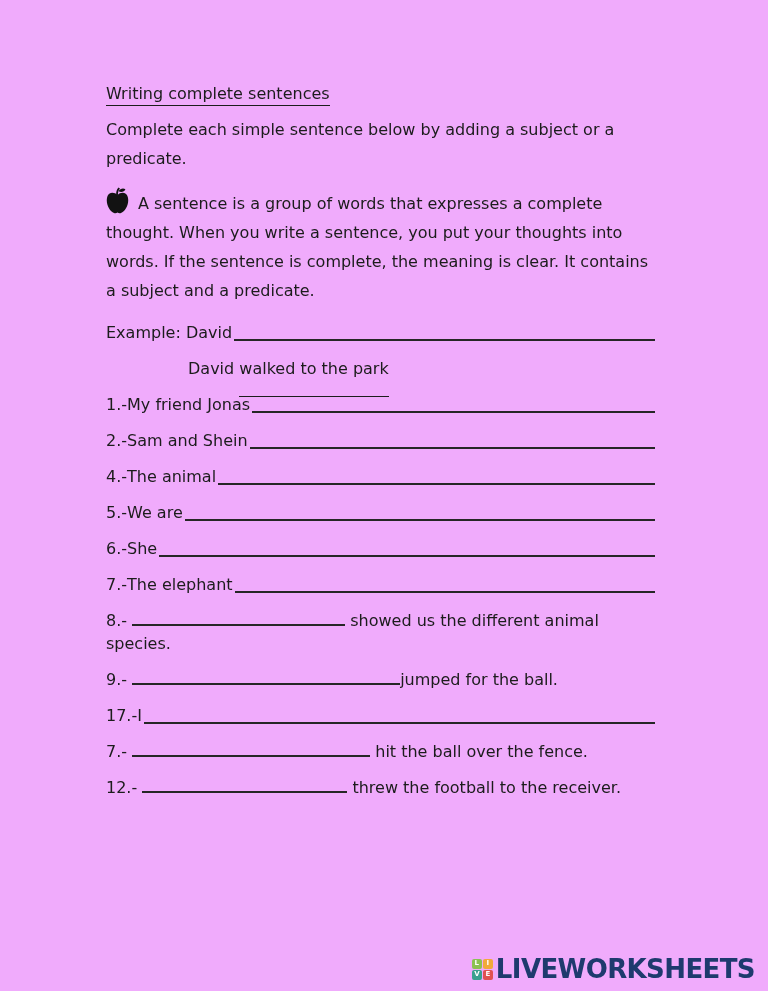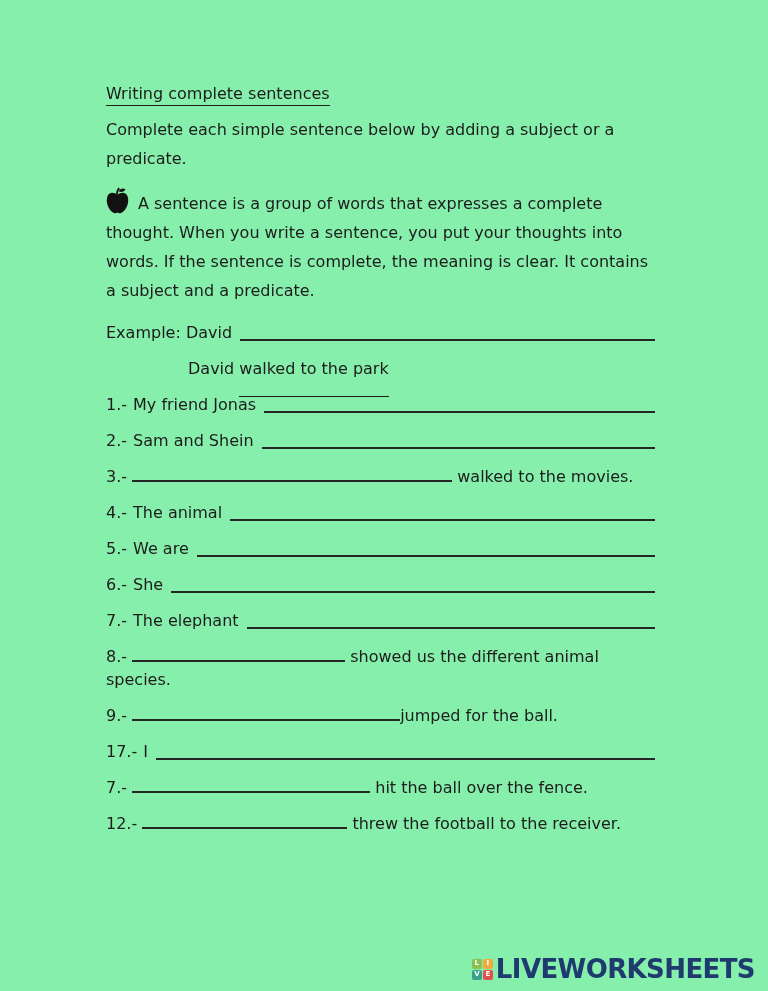--- a/index.html
+++ b/index.html
@@ -1,19 +1,19 @@
 <!DOCTYPE html>
 <html><head>
 <meta charset="utf-8">
 <style>
   html,body{margin:0;padding:0;background:#ffffff;}
   .page{
     position:relative;
     width:768px;height:991px;
-    background:#86efac;
+    background:#f0abfc;
     font-family:"DejaVu Sans", sans-serif;
     color:#1c1c1c;
     overflow:hidden;
   }
   .content{
     position:absolute;
     left:106px;top:82px;
     width:549px;
     font-size:16px;
   }
@@ -24,21 +24,20 @@
   }
   .para{margin:0 0 14px 0;line-height:29px;}
   .apple{
     display:inline-block;
     vertical-align:-5px;
     margin-right:9px;
   }
   .flexline{
     display:flex;
     align-items:flex-end;
-    column-gap:6px;
     line-height:23px;
   }
   .bgrow{
     flex:1 1 auto;
     height:0;
     border-bottom:2px solid #262626;
     margin-bottom:3px;
     margin-left:2px;
   }
   .example-row{margin:16px 0 0 0;}
@@ -125,25 +124,20 @@
         <span>My friend Jonas</span>
         <span class="bgrow"></span>
       </div>
 
       <div class="flexline item">
         <span>2.-</span>
         <span>Sam and Shein</span>
         <span class="bgrow"></span>
       </div>
 
-      <div class="item inline">
-        <span>3.-</span>
-        <span class="blank w320"></span>
-        <span>walked to the movies.</span>
-      </div>
 
       <div class="flexline item">
         <span>4.-</span>
         <span>The animal</span>
         <span class="bgrow"></span>
       </div>
 
       <div class="flexline item">
         <span>5.-</span>
         <span>We are</span>

